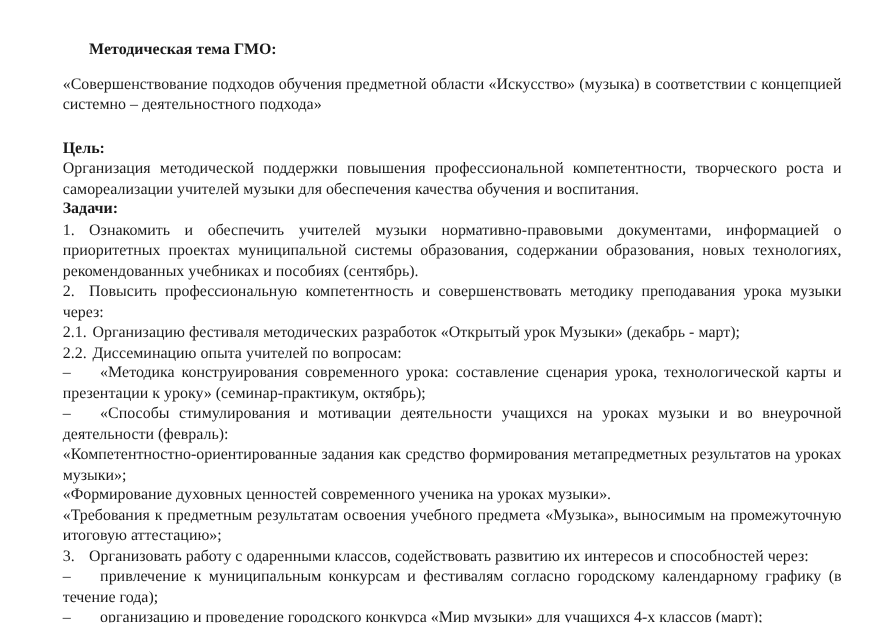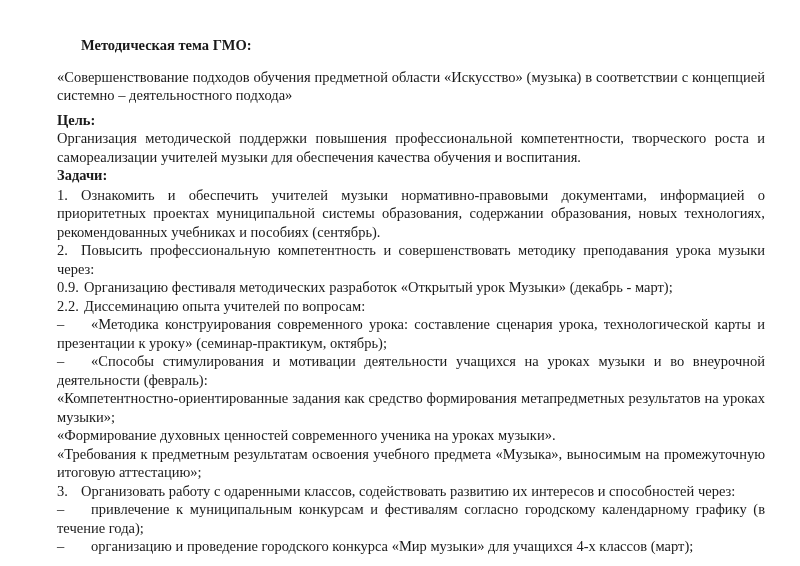--- a/index.html
+++ b/index.html
@@ -30,21 +30,21 @@
     top: 36px;
   }
   p { margin: 0; }
   .justify { text-align: justify; }
   .bold { font-weight: bold; }
   .doc-heading {
     font-weight: bold;
     margin-left: 24px;
   }
   .intro-paragraph { margin-top: 13px; }
-  .goal-label { margin-top: 6px; }
+  .goal-label { margin-top: 21px; }
   .tasks-list { margin-top: 1px; }
   .task { text-align: justify; }
   .marker { display: inline-block; }
   .type-num .marker { min-width: 24px; }
   .type-subnum .marker { min-width: 27px; }
   .type-dash .marker { min-width: 34px; }
 </style>
 </head>
 <body>
 
@@ -57,21 +57,21 @@
 
     <p class="goal-label bold">Цель:</p>
 
     <p class="goal-paragraph justify">Организация методической поддержки повышения профессиональной компетентности, творческого роста и самореализации учителей музыки для обеспечения качества обучения и воспитания.</p>
 
     <p class="tasks-label bold">Задачи:</p>
 
     <div class="tasks-list">
         <p class="task type-num"><span class="marker">1.</span><span class="task-text">Ознакомить и обеспечить учителей музыки нормативно-правовыми документами, информацией о приоритетных проектах муниципальной системы образования, содержании образования, новых технологиях, рекомендованных учебниках и пособиях (сентябрь).</span></p>
         <p class="task type-num"><span class="marker">2.</span><span class="task-text">Повысить профессиональную компетентность и совершенствовать методику преподавания урока музыки через:</span></p>
-        <p class="task type-subnum"><span class="marker">0.9.</span><span class="task-text">Организацию фестиваля методических разработок «Открытый урок Музыки» (декабрь - март);</span></p>
+        <p class="task type-subnum"><span class="marker">2.1.</span><span class="task-text">Организацию фестиваля методических разработок «Открытый урок Музыки» (декабрь - март);</span></p>
         <p class="task type-subnum"><span class="marker">2.2.</span><span class="task-text">Диссеминацию опыта учителей по вопросам:</span></p>
         <p class="task type-dash"><span class="marker">–</span><span class="task-text">«Методика конструирования современного урока: составление сценария урока, технологической карты и презентации к уроку» (семинар-практикум, октябрь);</span></p>
         <p class="task type-dash"><span class="marker">–</span><span class="task-text">«Способы стимулирования и мотивации деятельности учащихся на уроках музыки и во внеурочной деятельности (февраль):</span></p>
         <p class="task type-none"><span class="task-text">«Компетентностно-ориентированные задания как средство формирования метапредметных результатов на уроках музыки»;</span></p>
         <p class="task type-none"><span class="task-text">«Формирование духовных ценностей современного ученика на уроках музыки».</span></p>
         <p class="task type-none"><span class="task-text">«Требования к предметным результатам освоения учебного предмета «Музыка», выносимым на промежуточную итоговую аттестацию»;</span></p>
         <p class="task type-num"><span class="marker">3.</span><span class="task-text">Организовать работу с одаренными классов, содействовать развитию их интересов и способностей через:</span></p>
         <p class="task type-dash"><span class="marker">–</span><span class="task-text">привлечение к муниципальным конкурсам и фестивалям согласно городскому календарному графику (в течение года);</span></p>
         <p class="task type-dash"><span class="marker">–</span><span class="task-text">организацию и проведение городского конкурса «Мир музыки» для учащихся 4-х классов (март);</span></p>
       </div>

